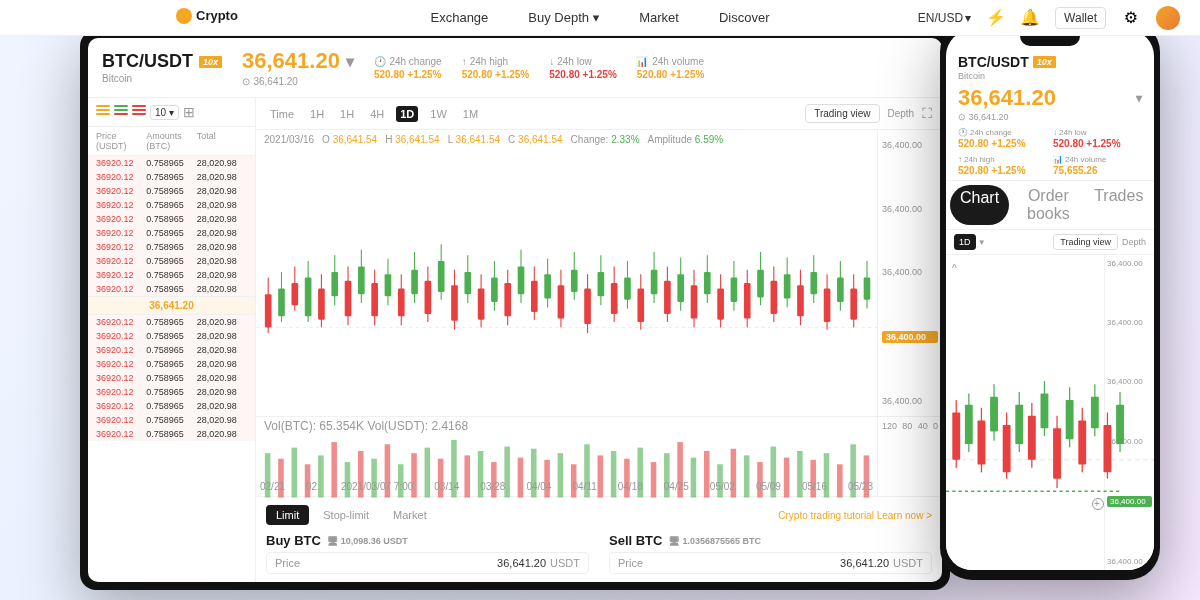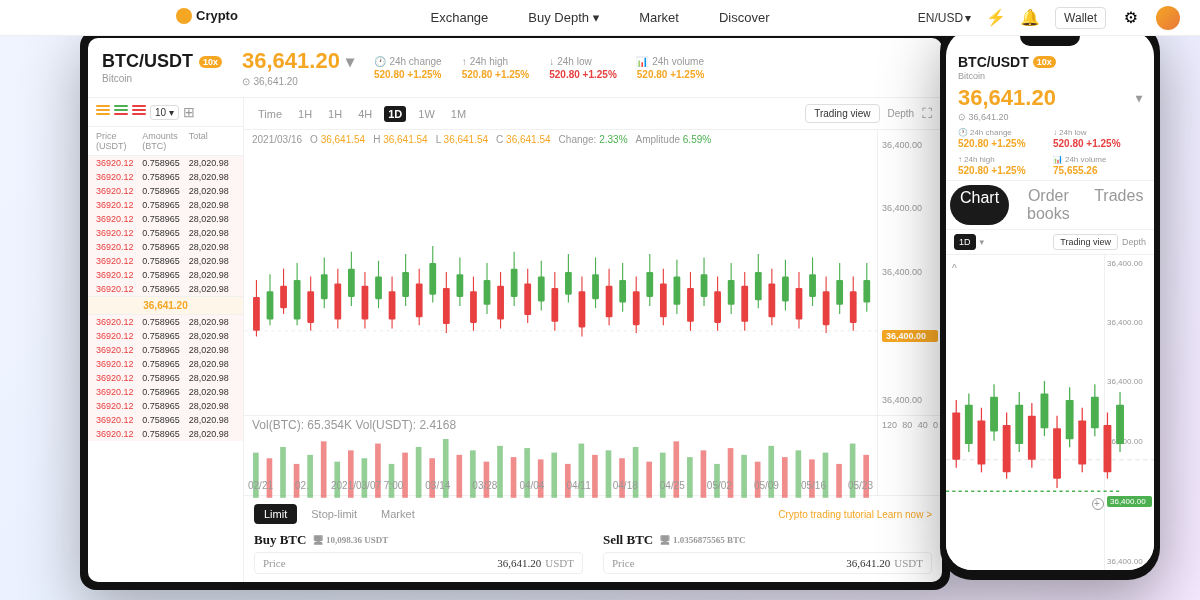--- a/index.html
+++ b/index.html
@@ -119,22 +119,23 @@
       color: #1a1a1a;
       display: flex;
       align-items: center;
       gap: 6px;
     }
     .leverage-badge {
       background: #f5a623;
       color: #fff;
       font-size: 9px;
       padding: 1px 4px;
-      border-radius: 6px;
+      border-radius: 1px;
       font-weight: 600;
+      font-style: italic;
     }
     .bitcoin-label {
       font-size: 10px;
       color: #999;
       margin-top: 1px;
     }
     .price-display {
       font-size: 22px;
       font-weight: 700;
       color: #f5a623;
@@ -170,21 +171,21 @@
 
     
     .tablet-body {
       display: flex;
       flex: 1;
       overflow: hidden;
     }
 
     
     .order-book {
-      width: 156px;
+      width: 168px;
       border-right: 1px solid #f0f0f0;
       flex-shrink: 0;
       display: flex;
       flex-direction: column;
       overflow: hidden;
     }
     .ob-controls {
       display: flex;
       align-items: center;
       gap: 4px;
@@ -428,21 +429,20 @@
     .tutorial-link span { color: #f5a623; cursor: pointer; }
     .buy-sell-row {
       display: grid;
       grid-template-columns: 1fr 1fr;
       gap: 20px;
     }
     .buy-section, .sell-section {
       display: flex;
       flex-direction: column;
       gap: 4px;
-      font-family: Liberation Serif, serif;
     }
     .buy-title {
       font-size: 13px;
       font-weight: 700;
       color: #1a1a1a;
       display: flex;
       align-items: center;
       gap: 6px;
     }
     .balance-small {

